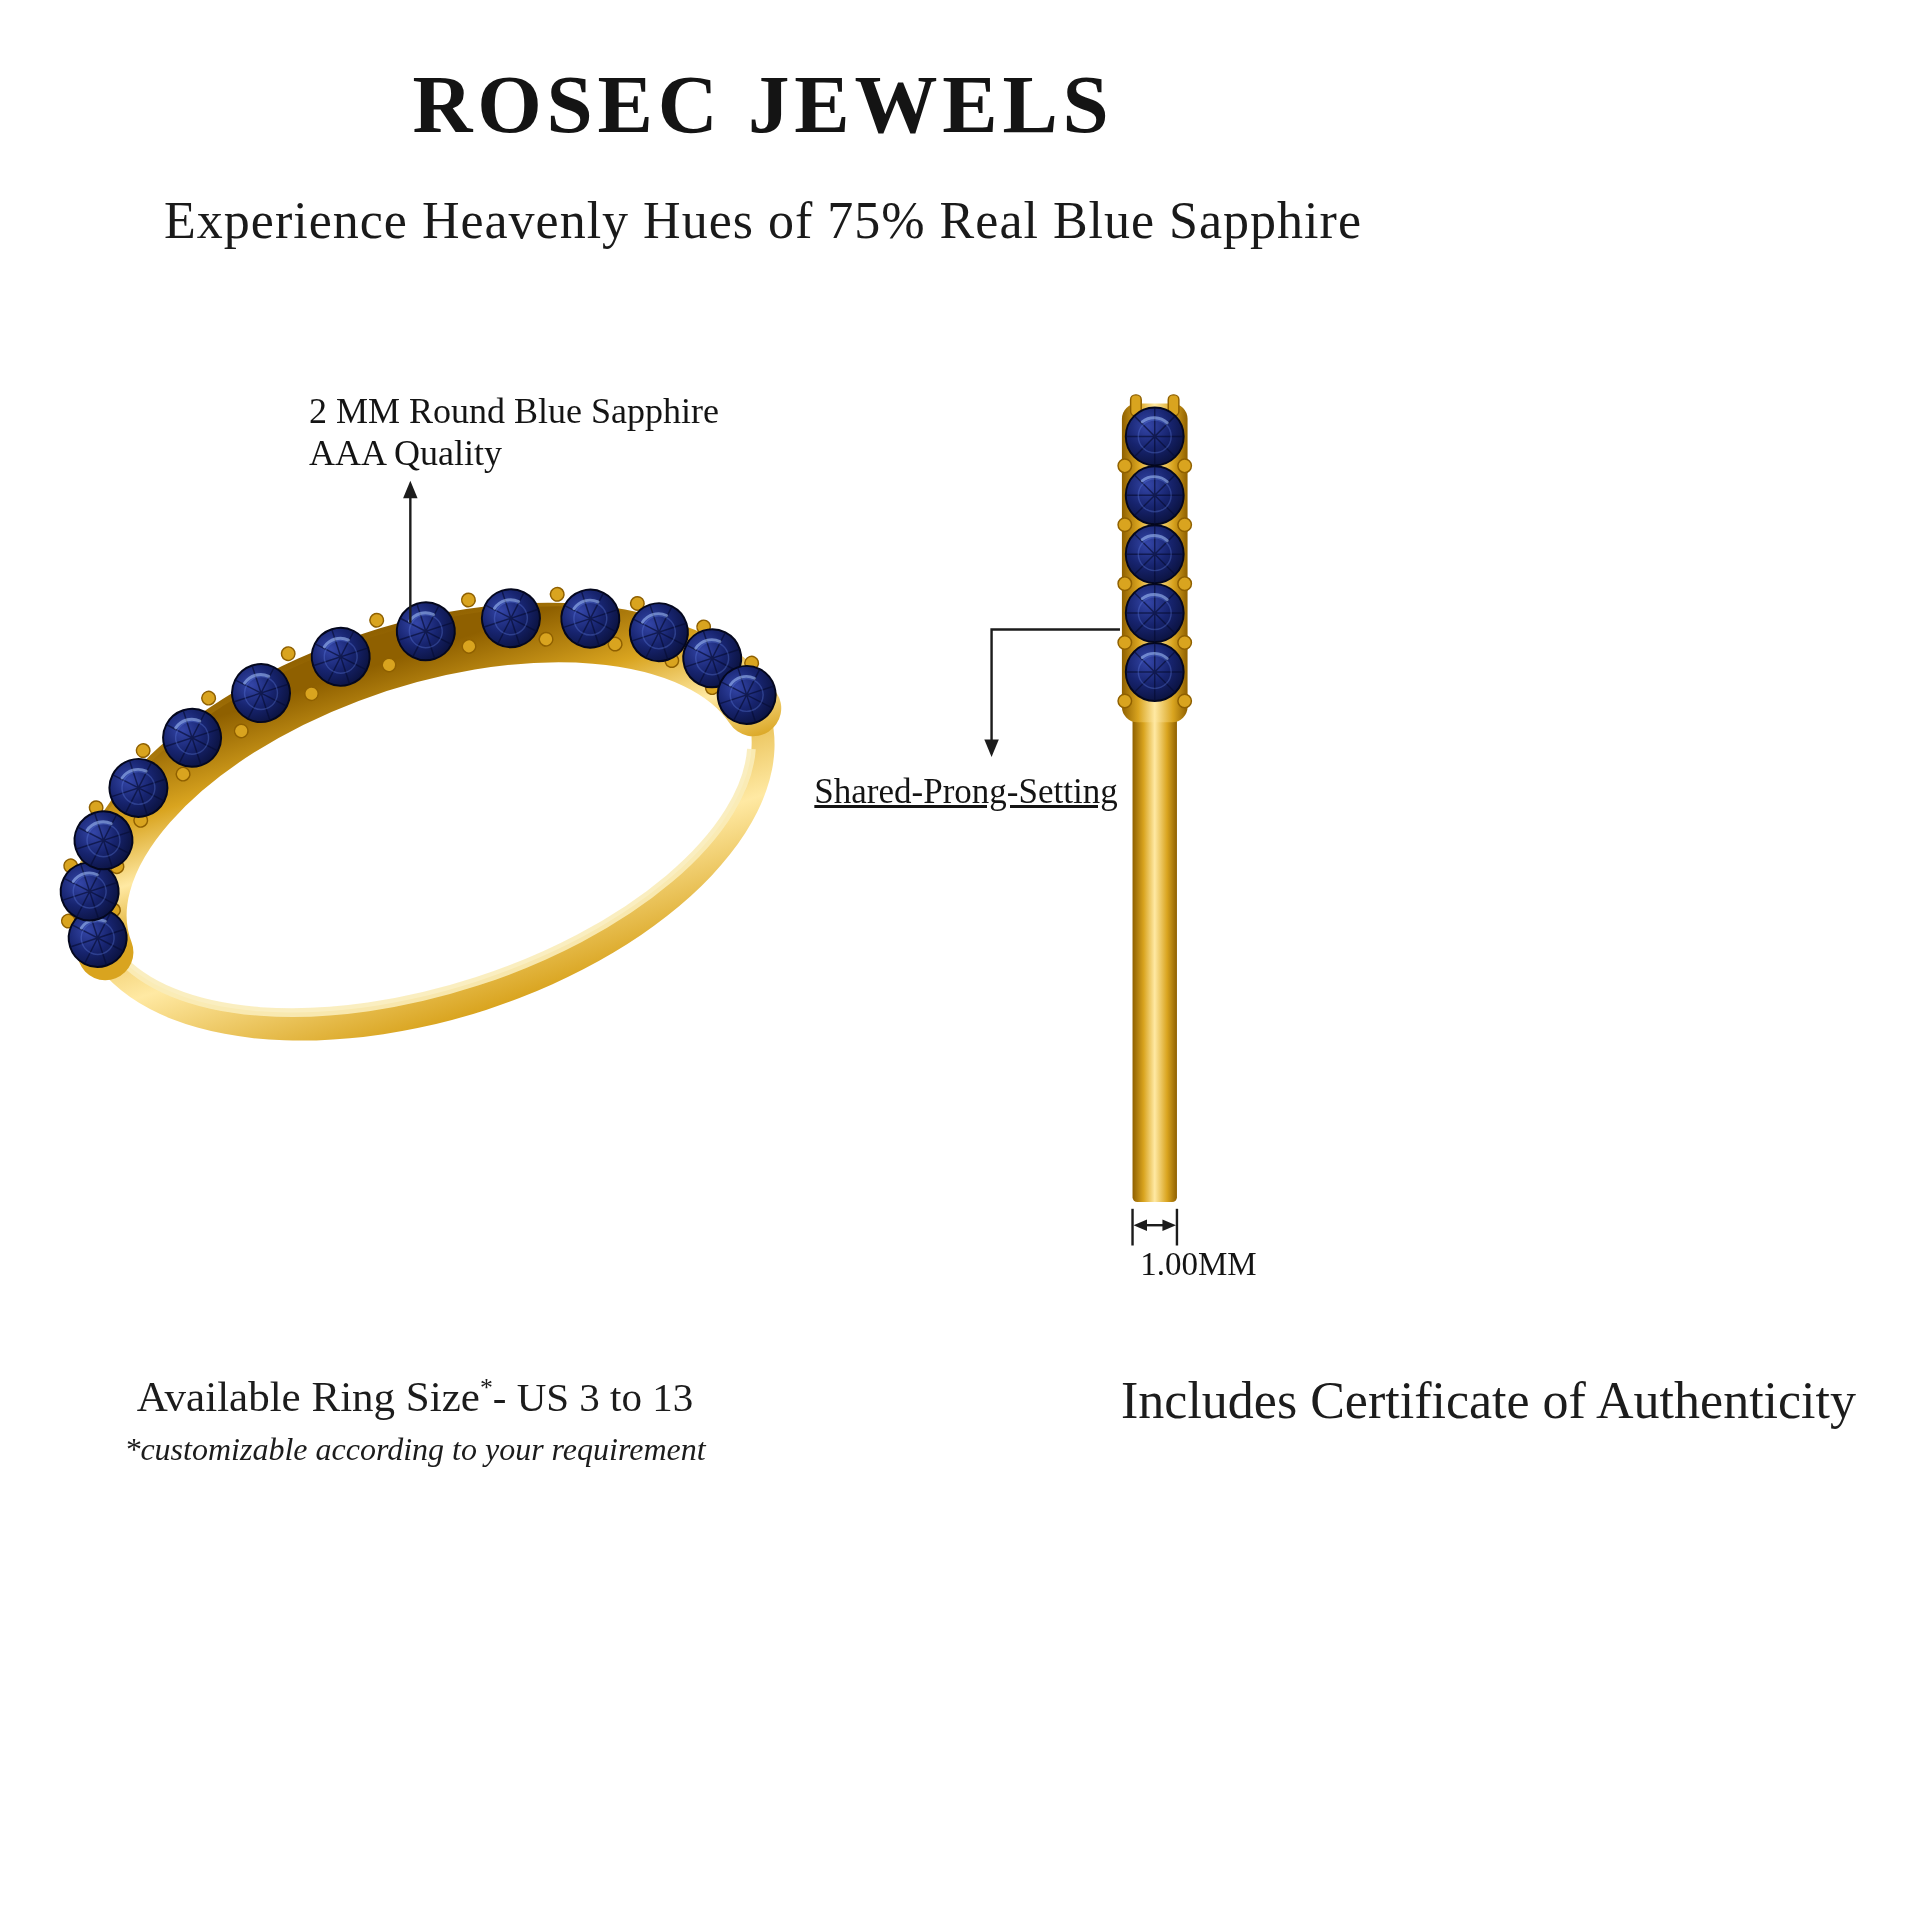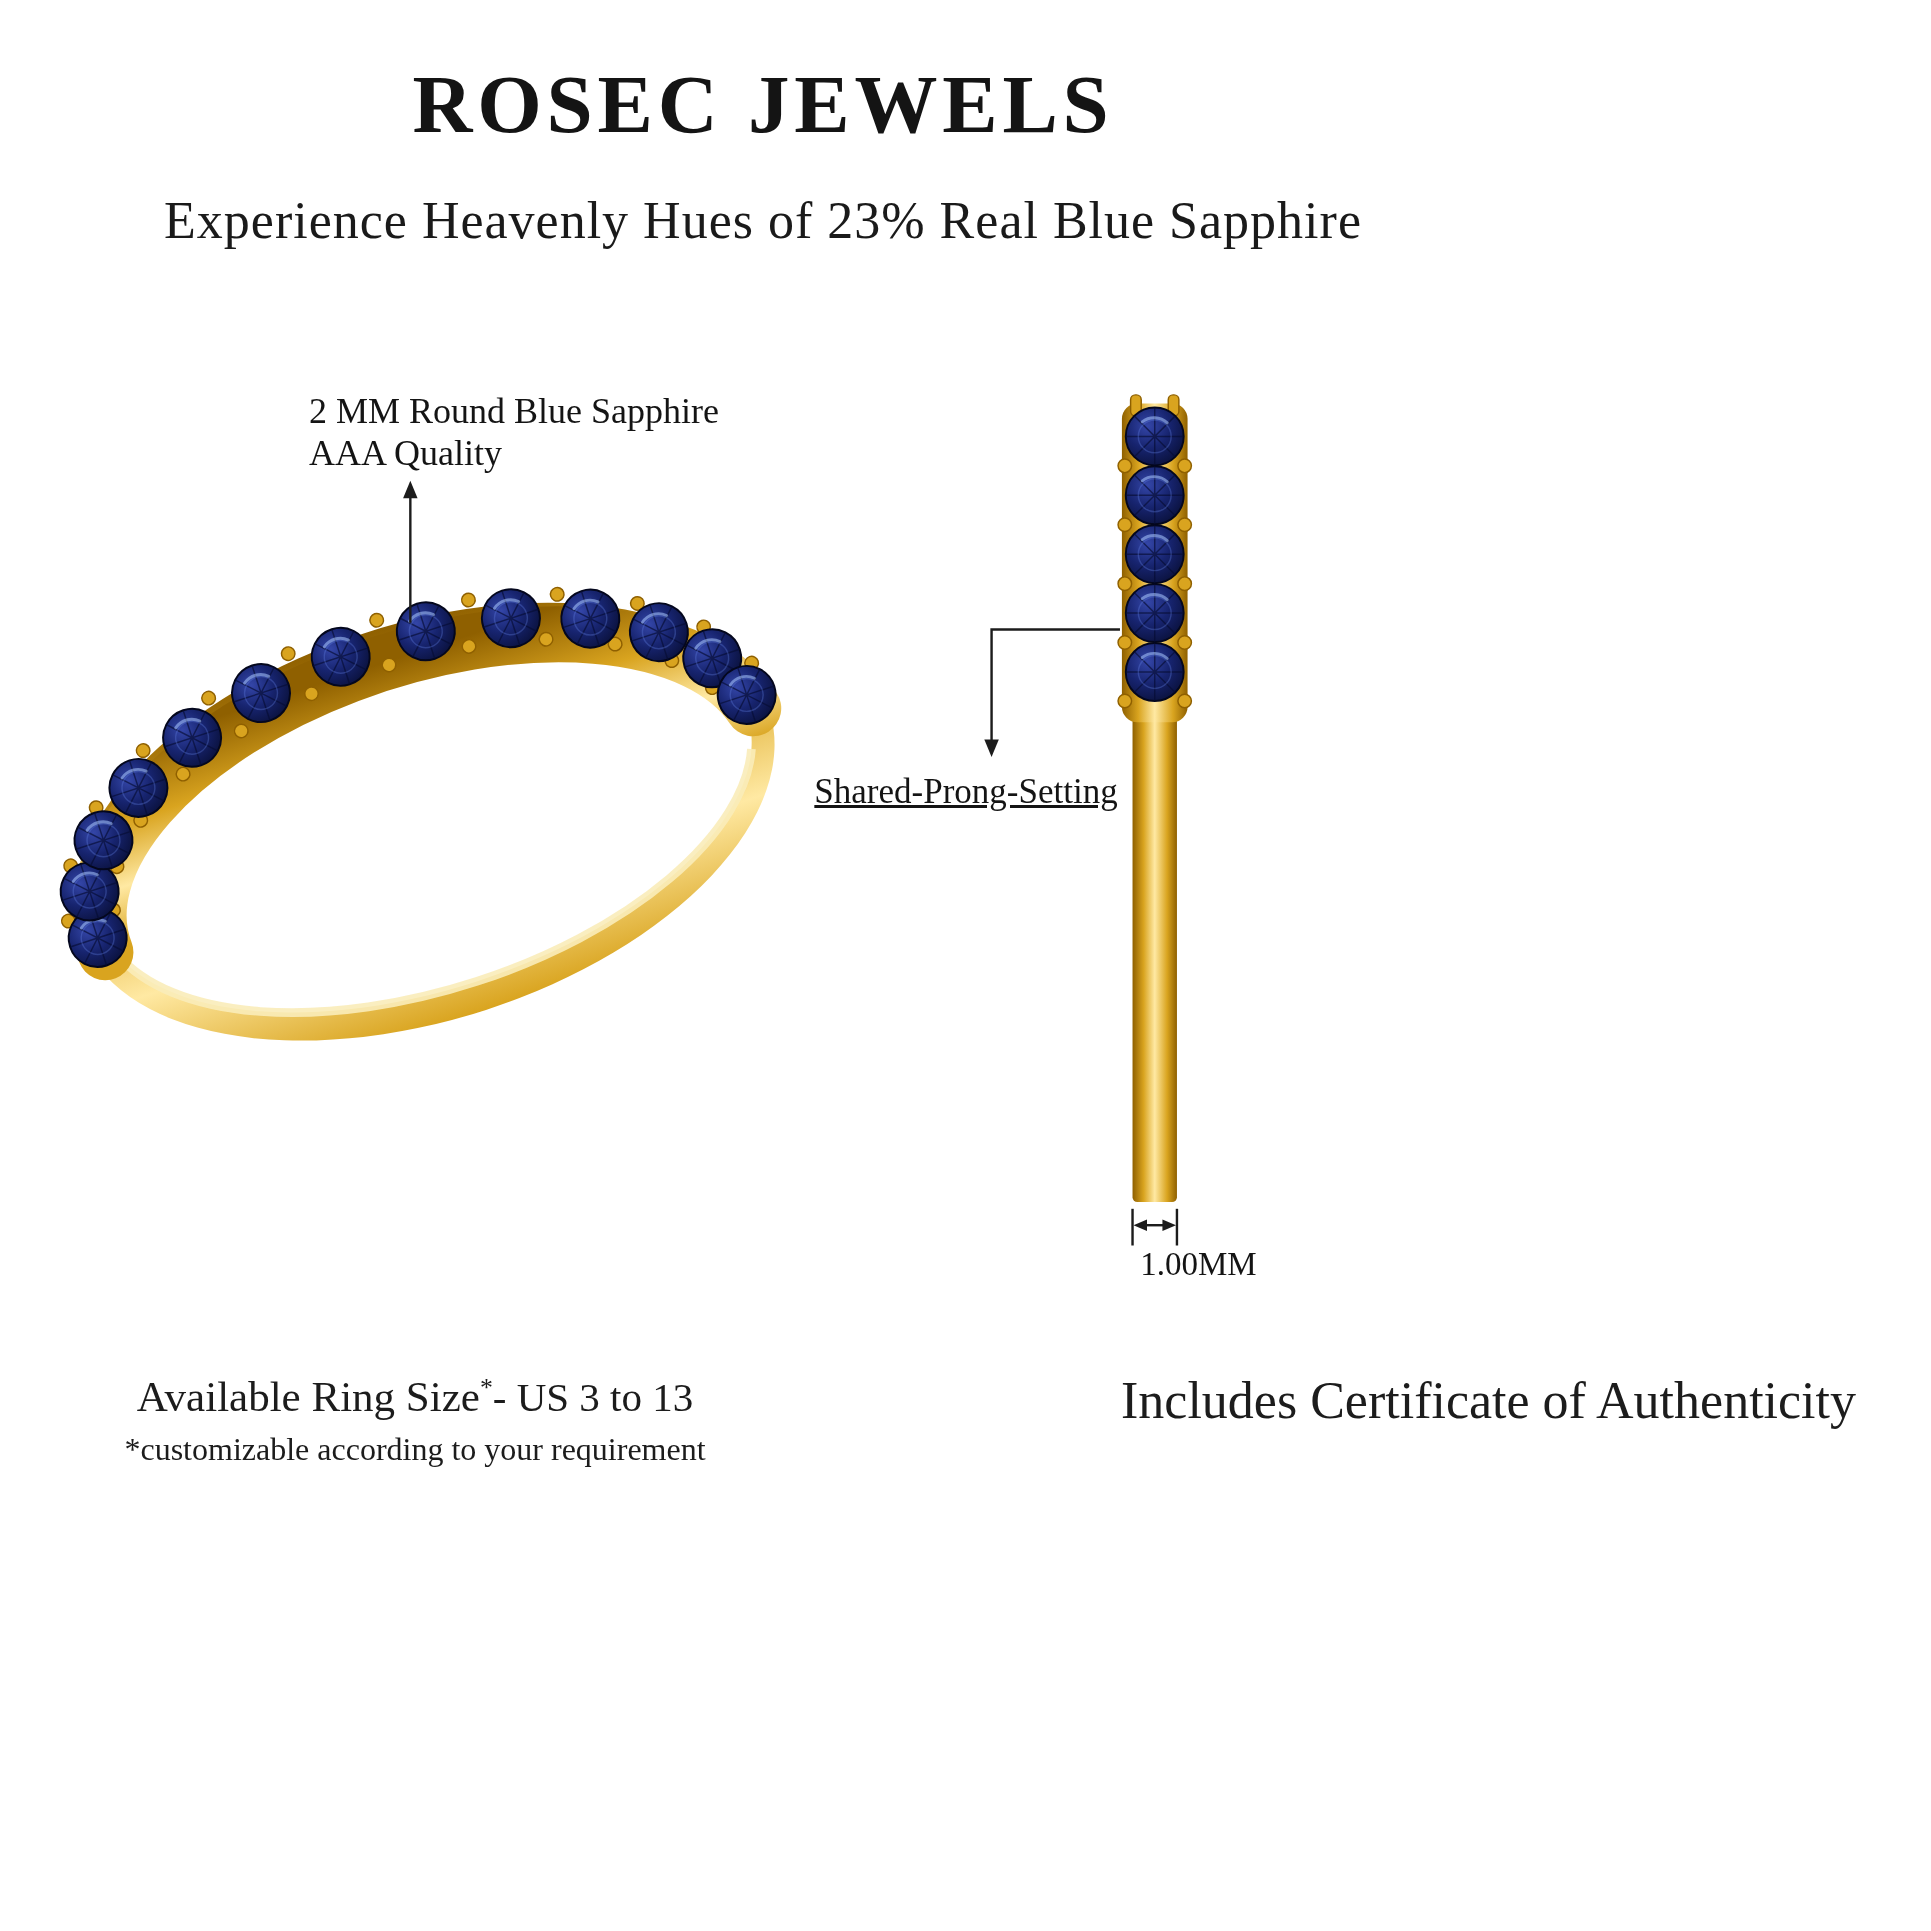--- a/index.html
+++ b/index.html
@@ -46,31 +46,31 @@
 
   .anno{position:absolute;color:#141414;}
   .anno-stone{left:309px;top:390px;font-size:36px;line-height:1.18;text-align:left;}
   .anno-setting{left:763px;top:772px;width:406px;text-align:center;font-size:35px;text-decoration:underline;}
   .anno-width{left:1102px;top:1246px;width:193px;text-align:center;font-size:33px;}
 
   .footer-left{position:absolute;left:77px;top:1372px;width:676px;text-align:center;}
   .ring-size-line{font-size:43px;}
   .ring-size-line .range{font-size:41px;}
   .ring-size-line sup{font-size:60%;vertical-align:super;}
-  .custom-note{font-size:32px;margin-top:9.7px;}
+  .custom-note{font-size:32px;margin-top:9.7px;font-style:italic;}
   .footer-right{position:absolute;left:871px;top:1371px;width:985px;text-align:right;font-size:52px;}
 </style>
 </head>
 <body>
 
 <div class="canvas">
 
   <div class="header">
     <h1 class="brand">ROSEC JEWELS</h1>
-    <p class="tagline">Experience Heavenly Hues of 23% Real Blue Sapphire</p>
+    <p class="tagline">Experience Heavenly Hues of 75% Real Blue Sapphire</p>
   </div>
 
   <svg class="art" width="1931" height="1931" viewBox="0 0 2000 2000" aria-hidden="true">
     <defs>
       <linearGradient id="goldV" x1="0" y1="0" x2="0" y2="1">
         <stop offset="0" class="st-gd"></stop>
         <stop offset="0.38" class="st-g"></stop>
         <stop offset="0.7" class="st-gl"></stop>
         <stop offset="1" class="st-g"></stop>
       </linearGradient>

